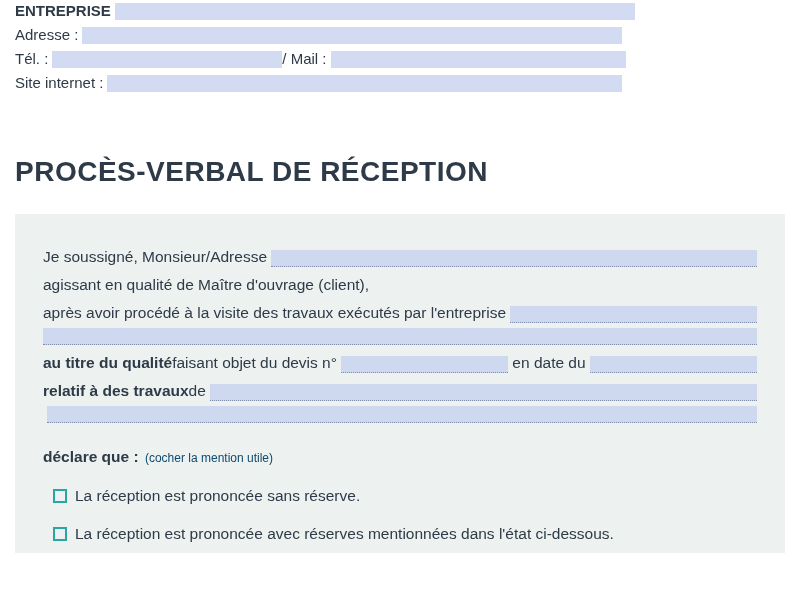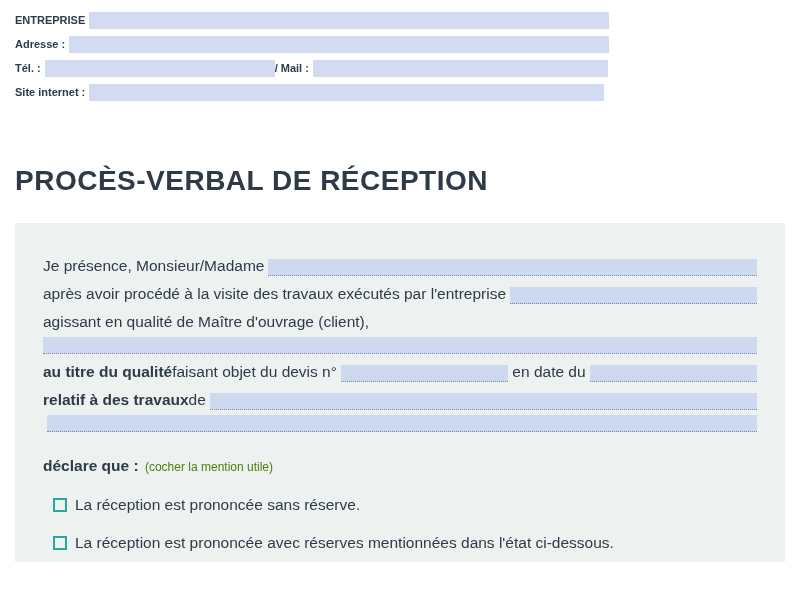--- a/index.html
+++ b/index.html
@@ -3,33 +3,32 @@
   <meta charset="utf-8">
   <style>
     * { box-sizing: border-box; margin: 0; padding: 0; }
     body {
       font-family: "Segoe UI", Tahoma, sans-serif;
       color: #2e3a47;
       width: 800px;
       background: #ffffff;
     }
     .header {
-      padding: 9px 15px 0 15px;
-      font-size: 11px;
+      padding: 0 15px 0 15px;
+      font-size: 15px;
       line-height: 22px;
     }
     .header .row {
       display: flex;
       align-items: baseline;
       margin-bottom: 2px;
     }
     .header .label {
       white-space: nowrap;
       margin-right: 4px;
-      font-weight: bold;
     }
     .header .bold { font-weight: 700; }
     .fill {
       flex: 1 1 auto;
       background: #d2dbf1;
       height: 17px;
       align-self: center;
     }
     .title {
       font-size: 28px;
@@ -67,21 +66,21 @@
     .panel .bold { font-weight: 700; }
     .declare {
       margin-top: 18px;
     }
     .declare .dlabel {
       font-weight: 700;
     }
     .declare .hint {
       font-size: 12px;
       font-weight: 400;
-      color: #4d7c0f;
+      color: #0c4a6e;
       margin-left: 2px;
     }
     .check-row {
       display: flex;
       align-items: center;
       margin-top: 12px;
       padding-left: 10px;
     }
     .checkbox {
       width: 14px;
@@ -114,31 +113,31 @@
     <span class="label">Site internet :</span>
     <span class="fill" style="max-width:515px"></span>
   </div>
 </div>
 
 <h1 class="title">PROCÈS-VERBAL DE RÉCEPTION</h1>
 
 <div class="panel">
 
   <div class="line">
-    <span class="text">Je présence, Monsieur/Madame</span>
+    <span class="text">Je soussigné, Monsieur/Adresse</span>
     <span class="dotfill"></span>
+  </div>
+
+  <div class="line">
+    <span class="text">agissant en qualité de Maître d'ouvrage (client),</span>
   </div>
 
   <div class="line">
     <span class="text">après avoir procédé à la visite des travaux exécutés par l'entreprise</span>
     <span class="dotfill"></span>
-  </div>
-
-  <div class="line">
-    <span class="text">agissant en qualité de Maître d'ouvrage (client),</span>
   </div>
 
   <div class="line">
     <span class="dotfill" style="margin-left:0"></span>
   </div>
 
   <div class="line">
     <span class="text bold">au titre du qualité</span>
     <span class="text"> faisant objet du devis n°</span>
     <span class="dotfill mid" style="max-width:180px"></span>

